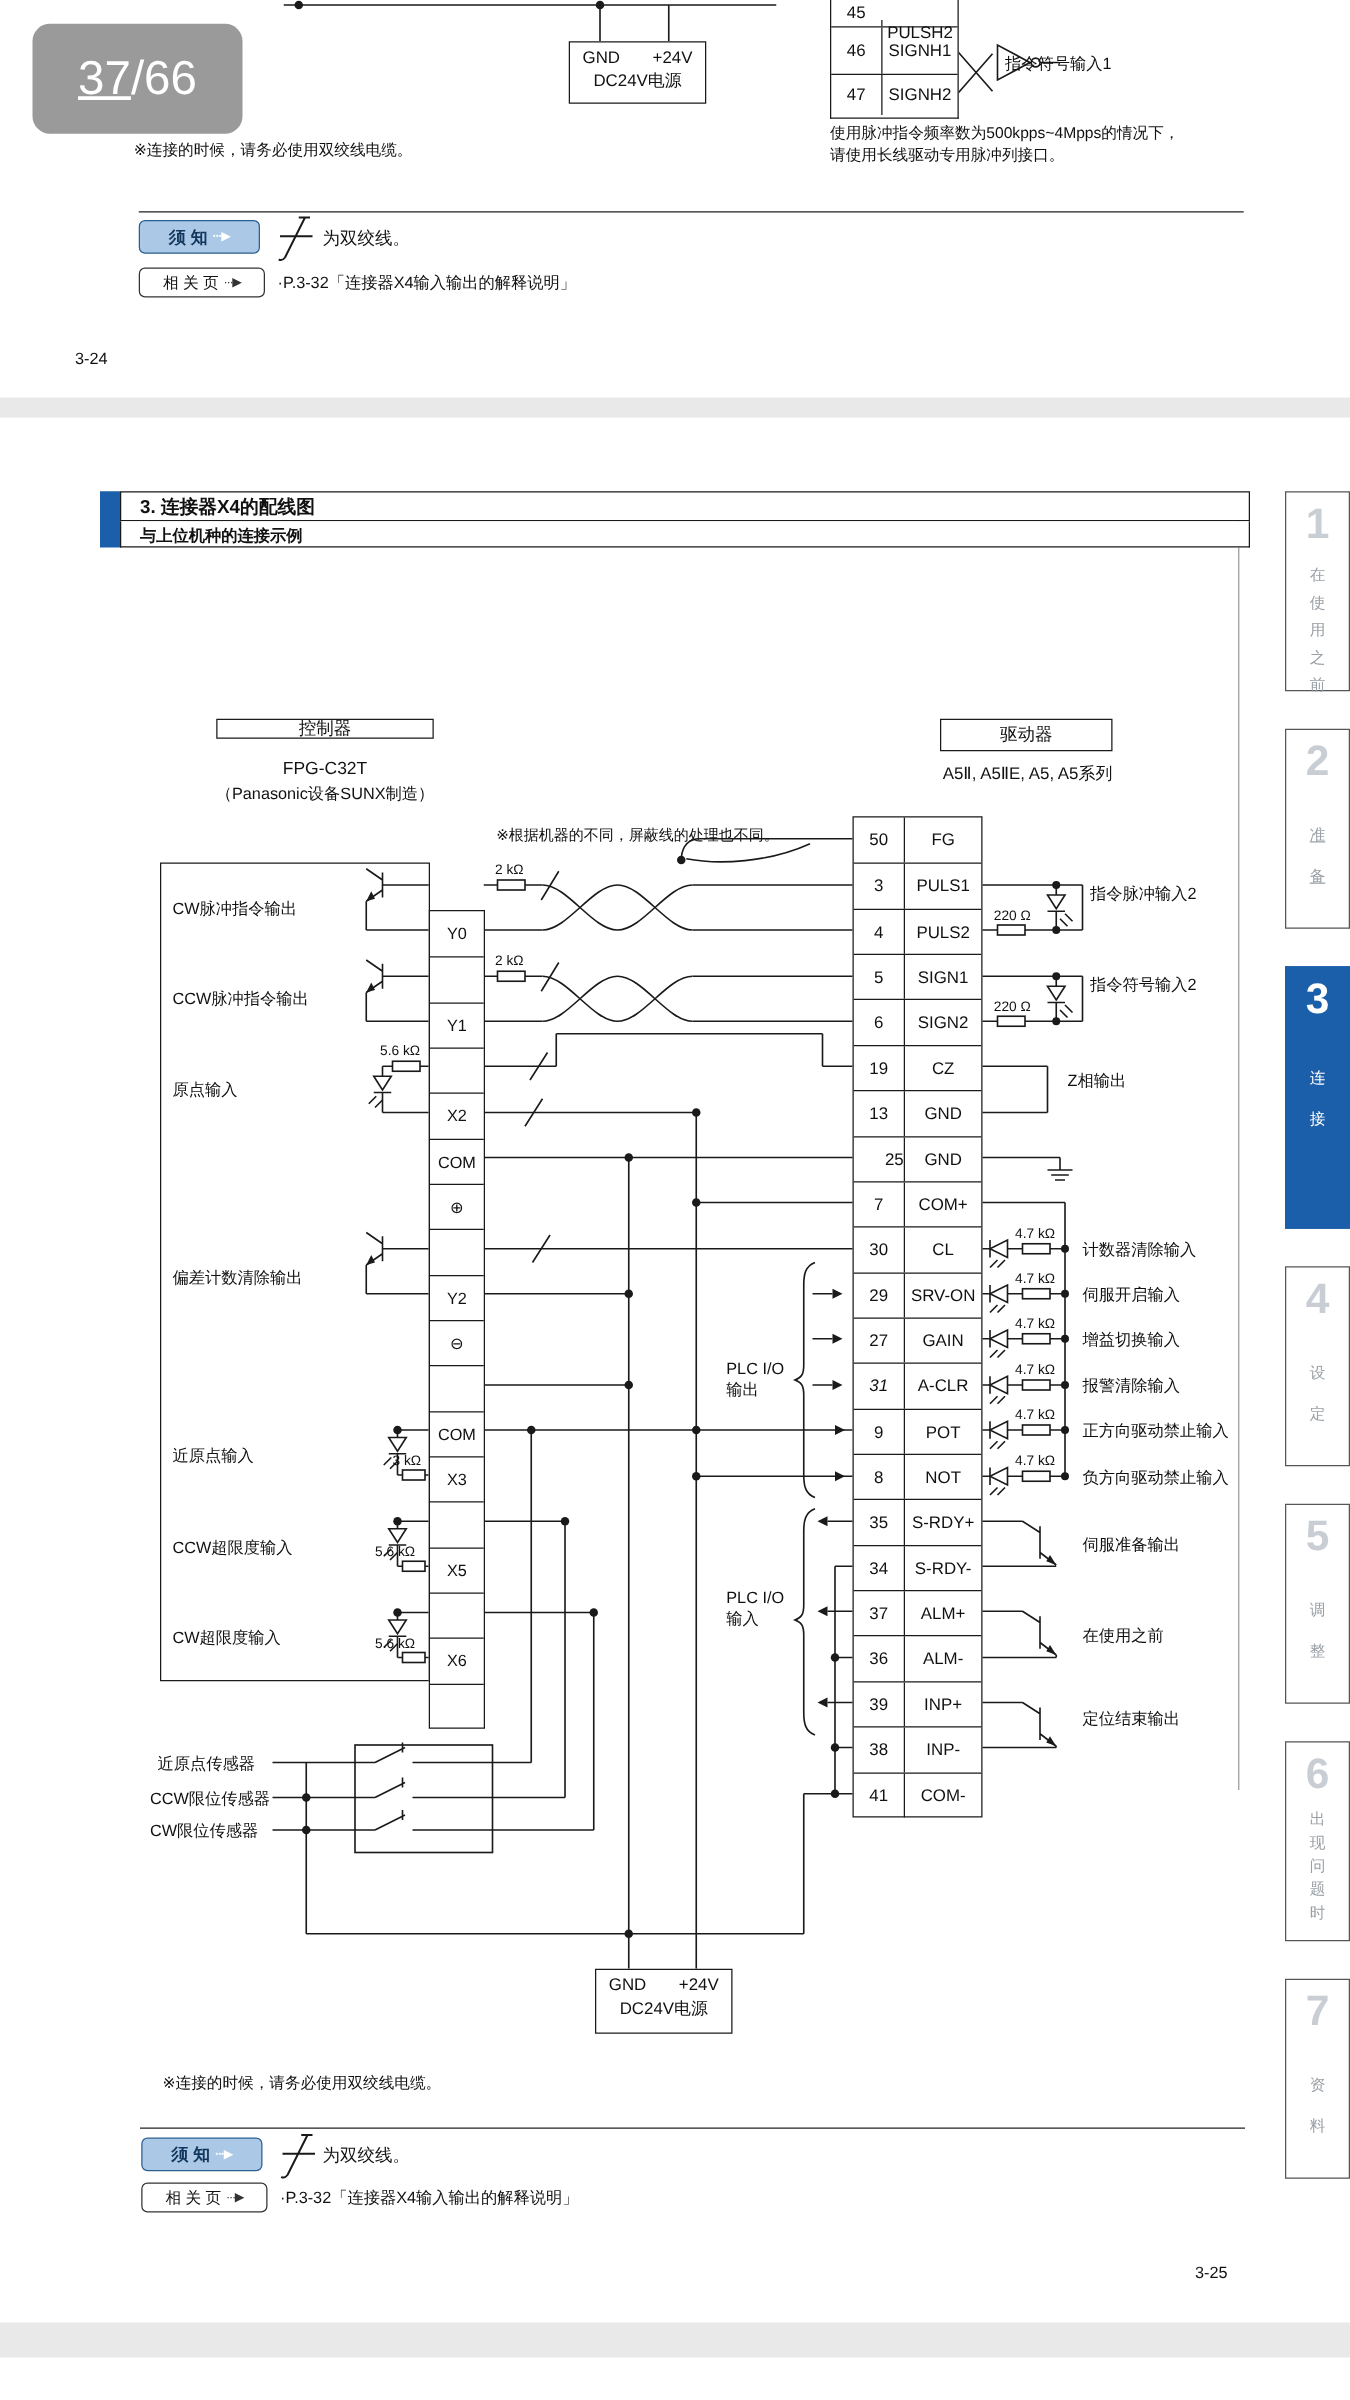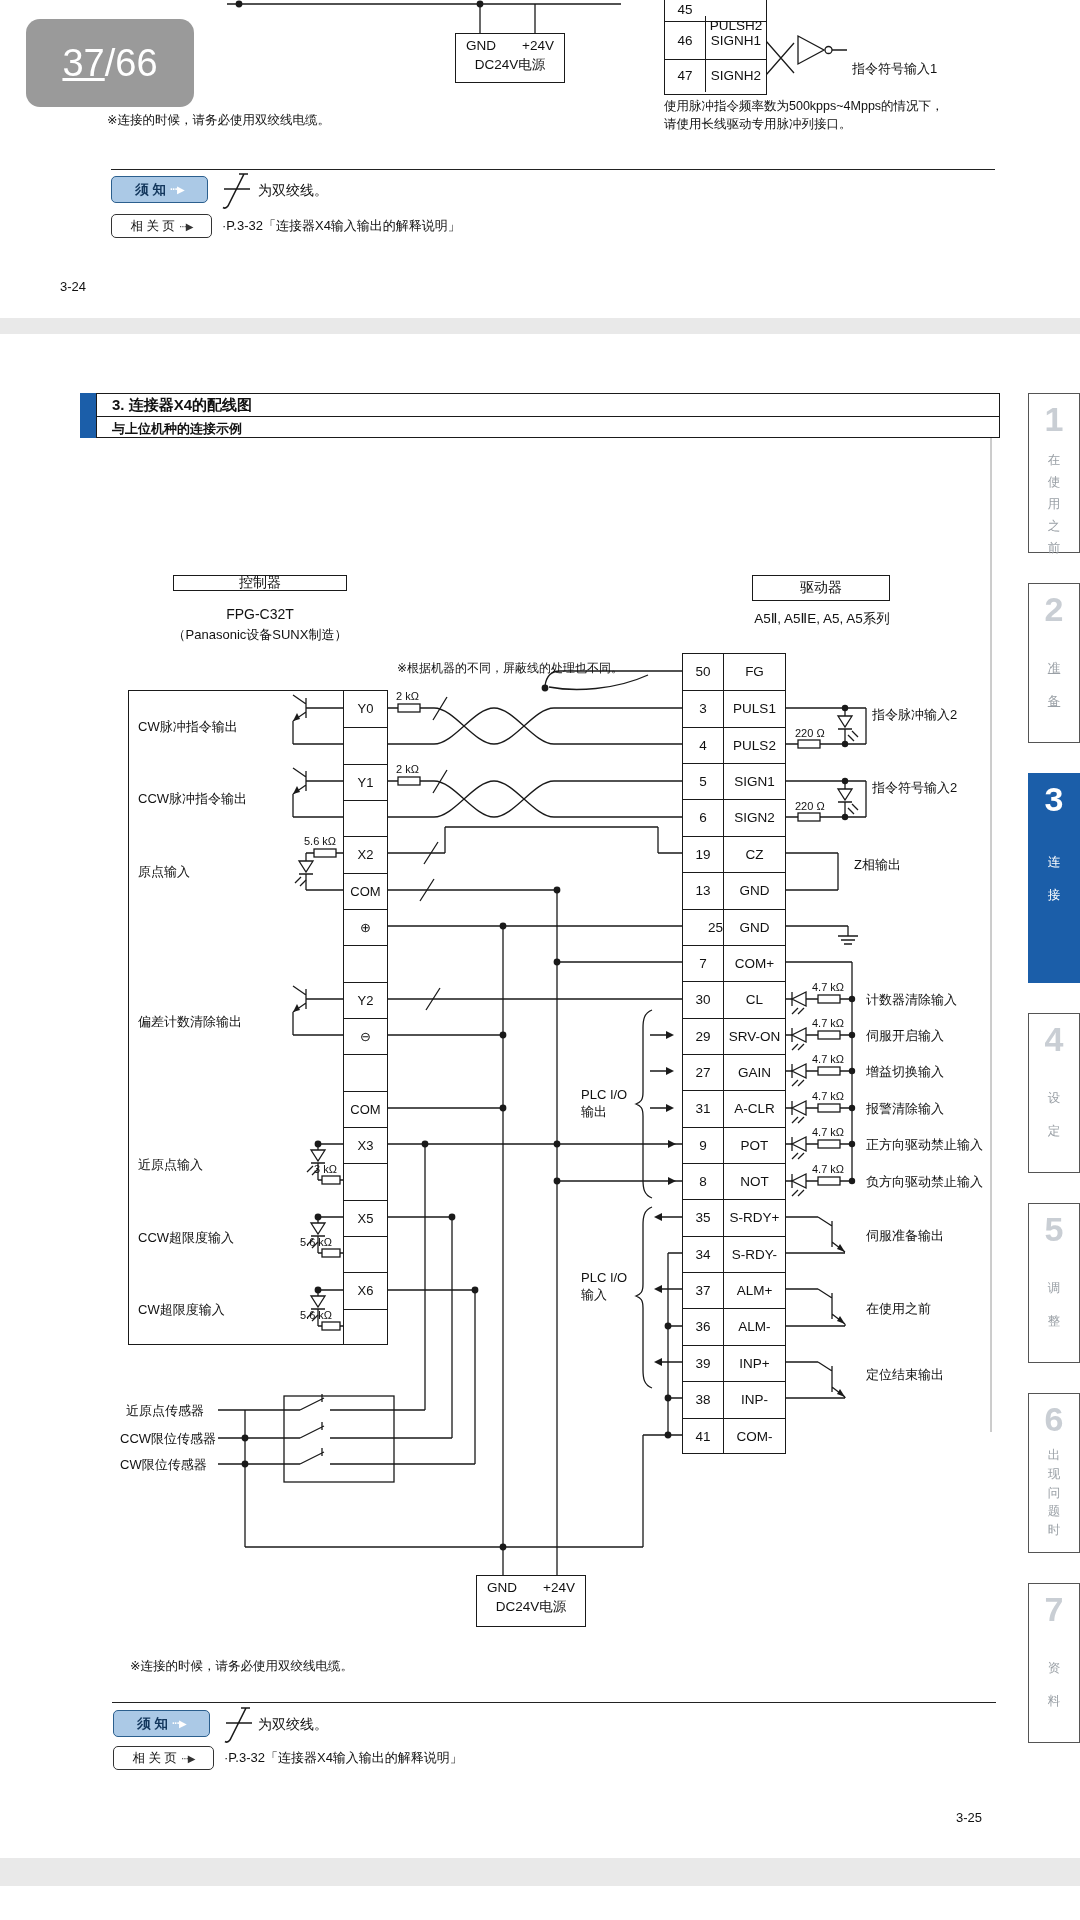--- a/index.html
+++ b/index.html
@@ -28,21 +28,21 @@
   .sec-sub{position:absolute;left:112px;top:420px;font-size:13px;font-weight:bold;z-index:3;}
   .banner{position:absolute;left:110px;top:515px;width:890px;height:32px;background:#2e79bc;color:#fff;
           font-size:20px;font-weight:bold;line-height:32px;padding-left:12px;box-sizing:border-box;z-index:2;}
   
   .pintable{position:absolute;border:1.6px solid #1a1a1a;box-sizing:border-box;background:#fff;z-index:2;}
   .pinrow{display:flex;box-sizing:border-box;border-top:1.3px solid #1a1a1a;}
   .pinrow:first-child{border-top:none;}
   .pinrow .no{width:40px;text-align:center;font-size:13.5px;box-sizing:border-box;}
   .pinrow .nm{flex:1;text-align:center;font-size:13.5px;border-left:1.3px solid #1a1a1a;box-sizing:border-box;}
   
-  .strip{position:absolute;left:343px;top:690px;width:45px;height:655px;border:1.5px solid #1a1a1a;
+  .strip{position:absolute;left:343px;top:728px;width:45px;height:655px;border:1.5px solid #1a1a1a;
          box-sizing:border-box;background:#fff;z-index:2;}
   .tcell{height:36.33px;border-top:1.2px solid #1a1a1a;box-sizing:border-box;text-align:center;
          font-size:13px;line-height:35px;}
   .tcell:first-child{border-top:none;}
   .ctrlbox{position:absolute;left:128px;top:690px;width:216px;height:655px;border:1.5px solid #1a1a1a;box-sizing:border-box;z-index:1;}
   
   .notice{position:absolute;width:97px;height:27px;background:#abc9e6;border:1.5px solid #2b5f8e;border-radius:5px;
           box-sizing:border-box;display:flex;align-items:center;justify-content:center;gap:4px;
           font-size:13.5px;font-weight:bold;color:#12365c;z-index:3;}
   .notice .arr{font-size:10px;color:#fff;letter-spacing:-1px;}
@@ -243,21 +243,21 @@
     <div class="pinrow" style="height:38px;">
         <span class="no" style="line-height:37px;">46</span>
         <span class="nm" style="line-height:37px;">SIGNH1</span>
       </div>
     <div class="pinrow" style="height:33px;">
         <span class="no" style="line-height:32px;">47</span>
         <span class="nm" style="line-height:32px;">SIGNH2</span>
       </div>
   </div>
 
-  <span class="lbl z3" style="left:852px;top:42px;margin-top:18px;">指令符号输入1</span>
+  <span class="lbl z3" style="left:804px;top:42px;">指令符号输入1</span>
   <span class="lbl small z3" style="left:664px;top:98px;">使用脉冲指令频率数为500kpps~4Mpps的情况下，</span>
   <span class="lbl small z3" style="left:664px;top:116px;">请使用长线驱动专用脉冲列接口。</span>
   <span class="lbl small z3" style="left:107px;top:112px;">※连接的时候，请务必使用双绞线电缆。</span>
 
   <div class="divider" style="left:111px;top:169px;width:884px;"></div>
 
   <div class="notice" style="left:111px;top:176px;">
     <span>须 知</span>
     <span class="arr">···▶</span>
   </div>
@@ -359,21 +359,21 @@
       </div>
     <div class="pinrow" style="height:36.36px;">
         <span class="no" style="line-height:35px;">29</span>
         <span class="nm" style="line-height:35px;">SRV-ON</span>
       </div>
     <div class="pinrow" style="height:36.36px;">
         <span class="no" style="line-height:35px;">27</span>
         <span class="nm" style="line-height:35px;">GAIN</span>
       </div>
     <div class="pinrow" style="height:36.36px;">
-        <span class="no" style="line-height:35px;">31</span>
+        <span class="no" style="line-height:35px;font-style:italic;">31</span>
         <span class="nm" style="line-height:35px;">A-CLR</span>
       </div>
     <div class="pinrow" style="height:36.36px;">
         <span class="no" style="line-height:35px;">9</span>
         <span class="nm" style="line-height:35px;">POT</span>
       </div>
     <div class="pinrow" style="height:36.36px;">
         <span class="no" style="line-height:35px;">8</span>
         <span class="nm" style="line-height:35px;">NOT</span>
       </div>

